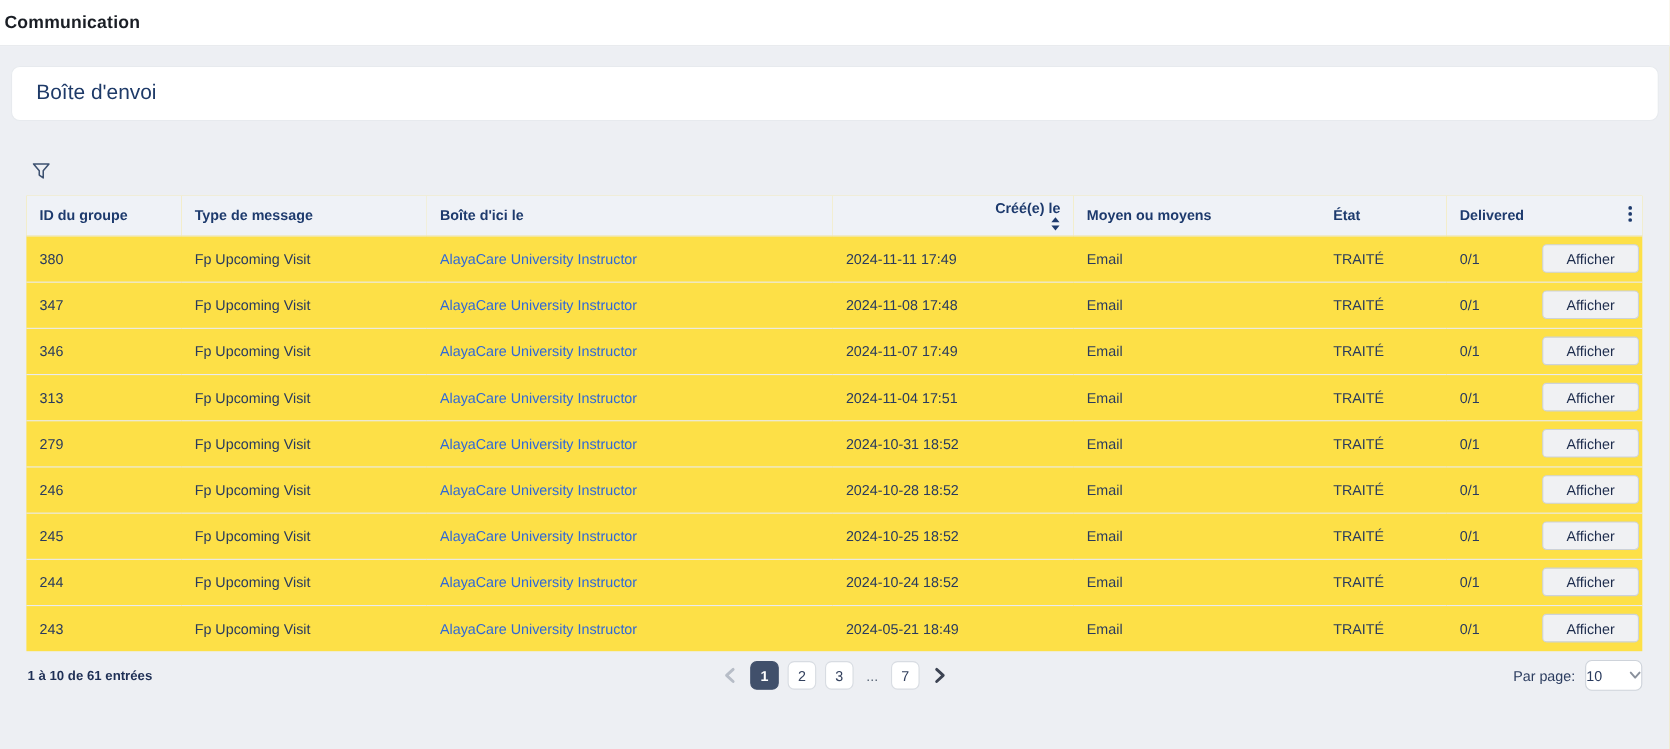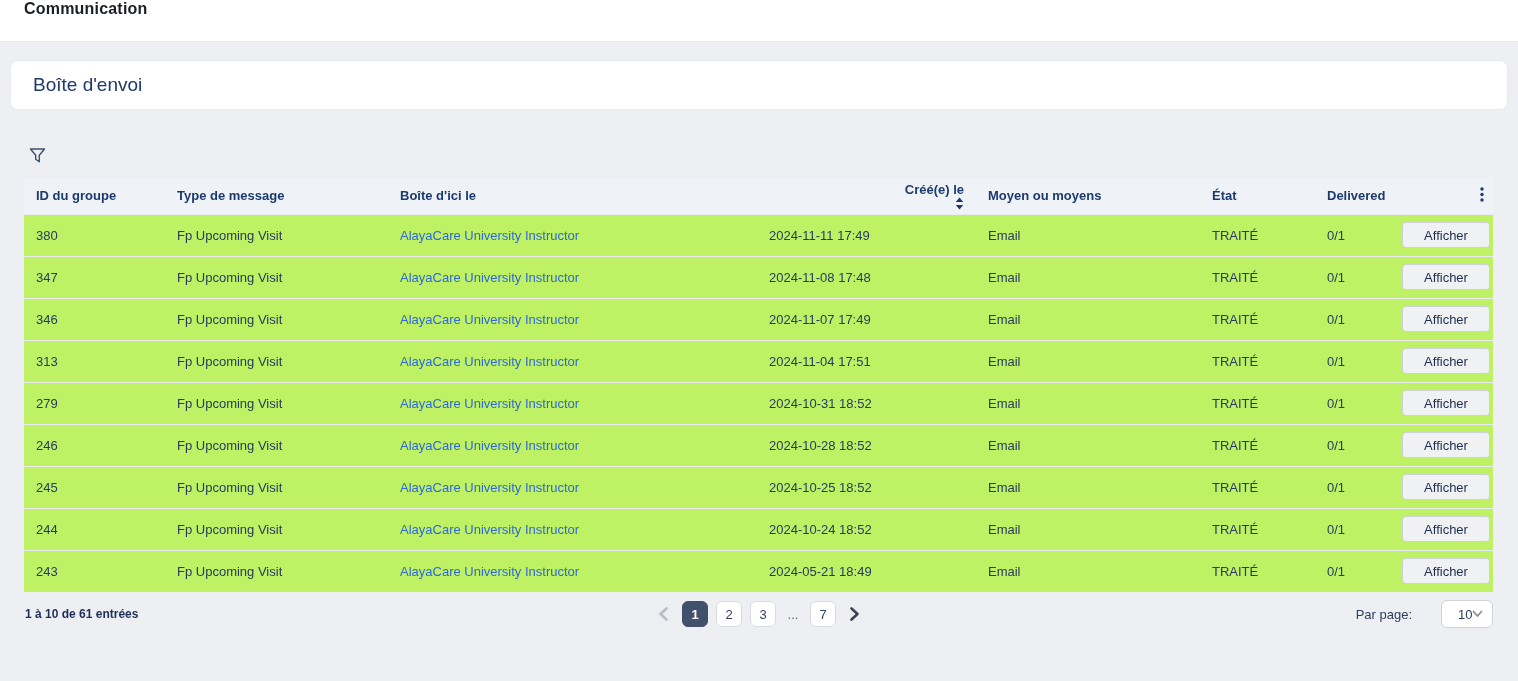--- a/index.html
+++ b/index.html
@@ -9,22 +9,22 @@
     background: #edeff3;
     color: #27395f;
   }
 
   
   .topbar {
     height: 42px;
     background: #ffffff;
     border-bottom: 1px solid #e7e9ed;
     display: flex;
-    align-items: flex-start;
-    padding-left: 24px;
+    align-items: center;
+    padding-left: 4px;
   }
   .page-title {
     font-size: 16px;
     font-weight: bold;
     color: #1a1e25;
     letter-spacing: 0.2px;
   }
 
   
   .outbox-card {
@@ -48,21 +48,21 @@
     margin: 37px 0 14px 29px;
     height: 17px;
     display: flex;
     align-items: center;
   }
   .filter-icon { cursor: pointer; display: inline-flex; }
 
   
   .table-wrap {
     margin: 0 25px 0 24px;
-    background: #bef264;
+    background: #fde047;
   }
   table {
     width: 100%;
     border-collapse: collapse;
     table-layout: fixed;
     font-size: 13px;
   }
   thead th {
     background: #eff2f7;
     height: 36px;
@@ -172,25 +172,24 @@
   .per-page-label { font-size: 13px; color: #2b3c5f; }
   .per-page-select {
     width: 52px;
     height: 28px;
     border: 1px solid #ced3da;
     border-radius: 6px;
     background: #ffffff;
     display: flex;
     align-items: center;
     justify-content: space-between;
-    padding: 0 16px;
+    padding: 0 0;
     color: #2b3c5f;
     font-size: 13px;
     cursor: pointer;
-    margin-left: 20px;
   }
 </style>
 </head>
 <body>
 
 <div class="topbar">
   <span class="page-title">Communication</span>
 </div>
 
 <div class="outbox-card">

